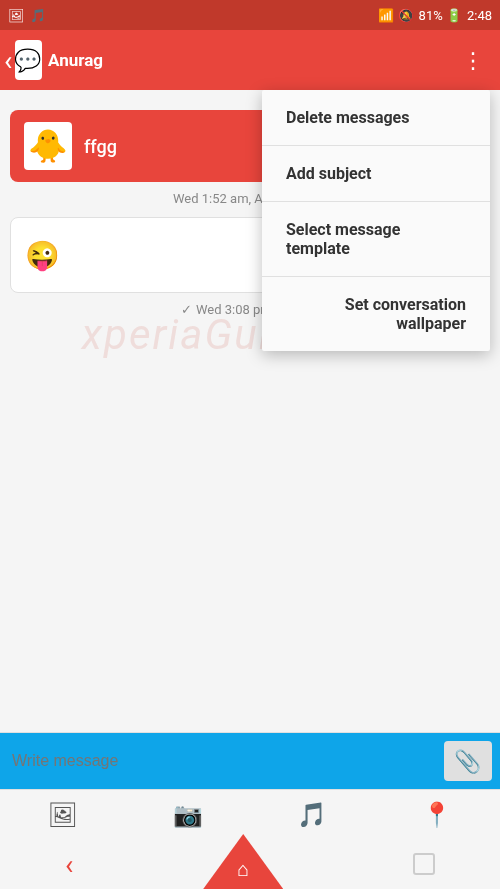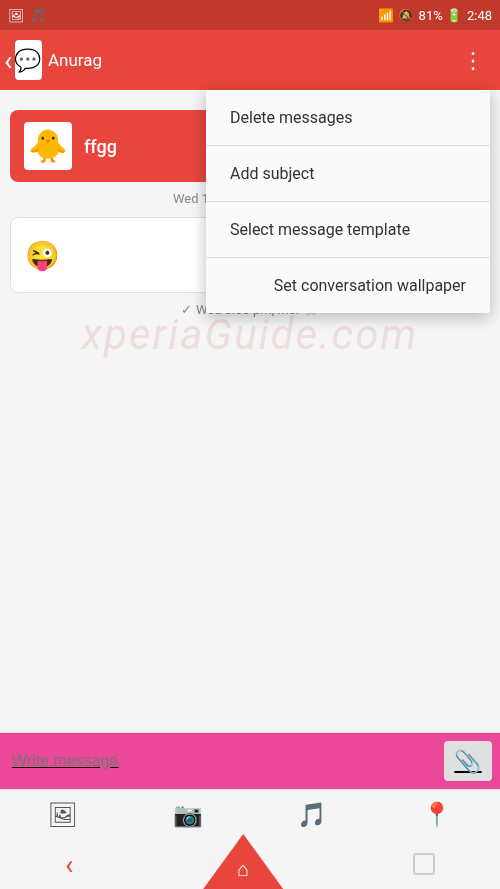--- a/index.html
+++ b/index.html
@@ -66,43 +66,44 @@
       justify-content: center;
       font-size: 22px;
       margin-right: 10px;
     }
     .header-info {
       flex: 1;
       color: white;
     }
     .header-name {
       font-size: 17px;
-      font-weight: 400;
+      font-weight: 700;
     }
     .header-number {
       font-size: 13px;
       opacity: 0.9;
     }
     .header-more {
       color: white;
       font-size: 22px;
       cursor: pointer;
       padding: 0 8px;
     }
 
     
     .dropdown-menu {
       position: absolute;
       top: 90px;
       right: 10px;
-      width: 284px;
+      width: 228px;
       background: #fafafa;
       border-radius: 2px;
       box-shadow: 0 4px 16px rgba(0,0,0,0.25);
       z-index: 100;
+      font-weight: bold;
     }
     .dropdown-item {
       padding: 18px 24px;
       font-size: 16px;
       color: #333;
       cursor: pointer;
       border-bottom: 1px solid #e0e0e0;
     }
     .dropdown-item:last-child {
       border-bottom: none;
@@ -218,25 +219,24 @@
     }
 
     
     .input-area {
       position: absolute;
       bottom: 100px;
       left: 0;
       width: 100%;
       display: flex;
       align-items: center;
-      background: #ec4899;
+      background: #0ea5e9;
       border-top: 1px solid #e0e0e0;
       padding: 8px 8px;
       gap: 8px;
-      text-decoration: underline;
     }
     .message-input {
       flex: 1;
       border: none;
       outline: none;
       font-size: 16px;
       color: #333;
       background: transparent;
       padding: 6px 4px;
     }

